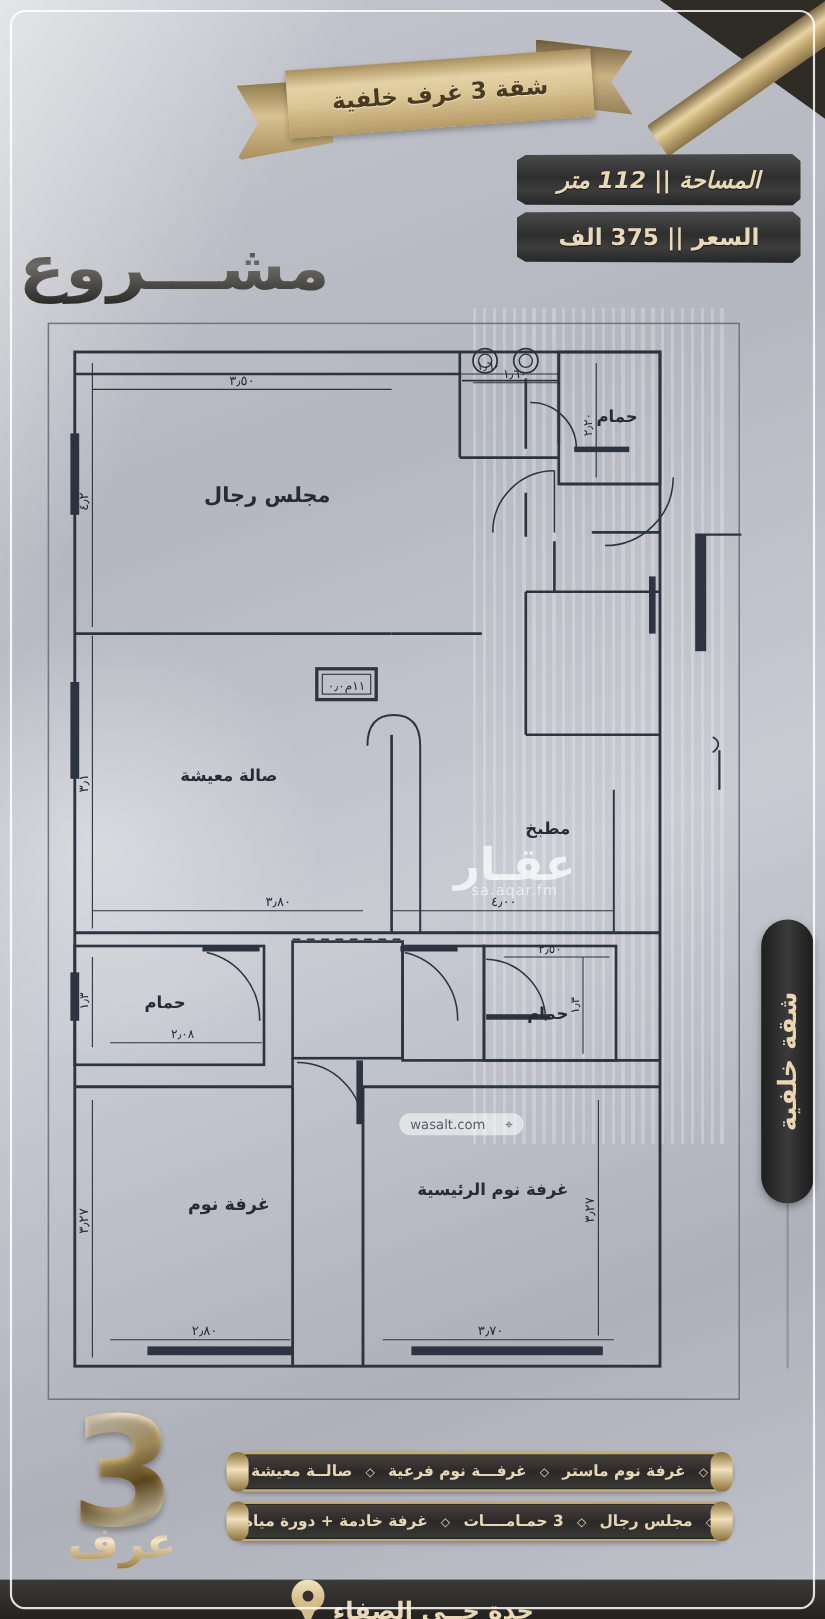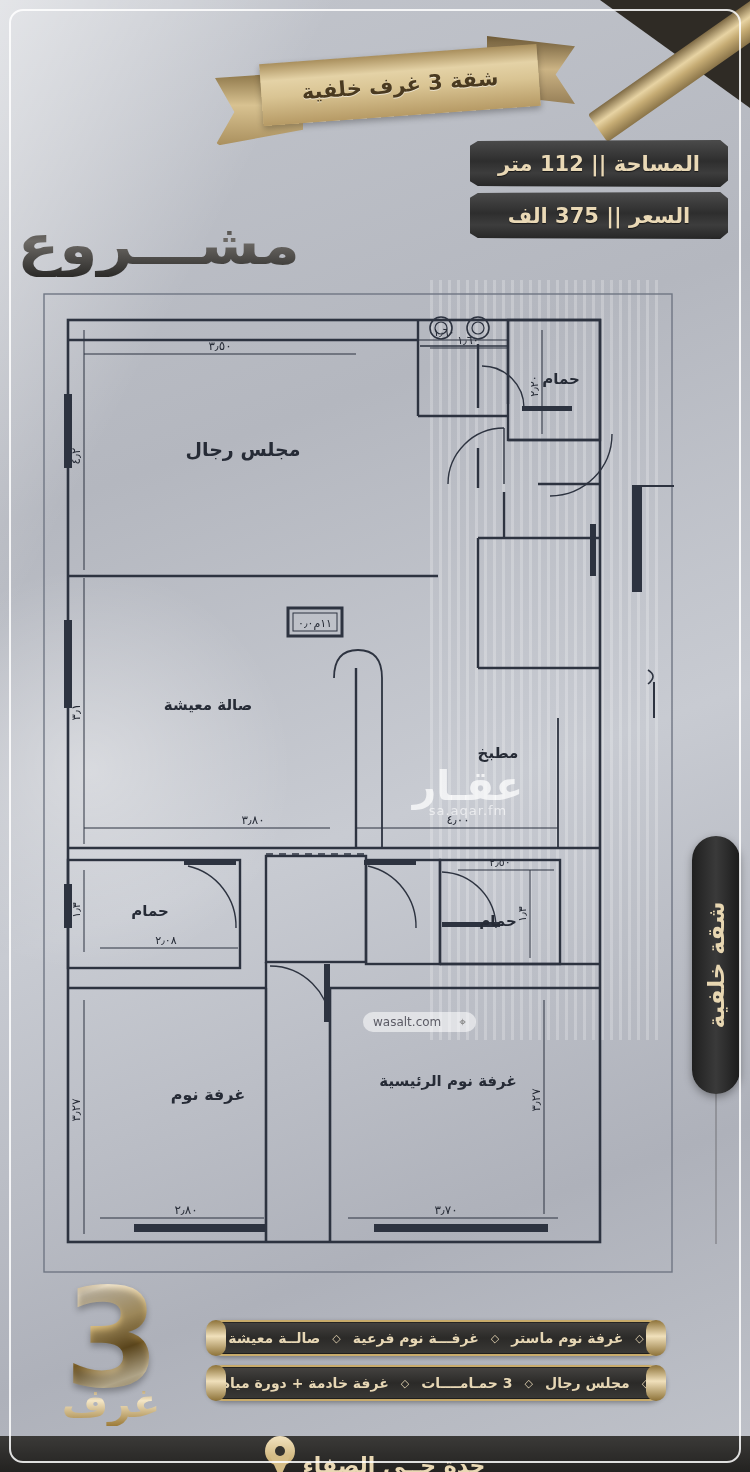--- a/index.html
+++ b/index.html
@@ -77,21 +77,21 @@
     position:absolute; right:22px; width:258px; height:47px;
     background:linear-gradient(180deg,#4b4b4b 0%,#2e2e2e 45%,#3d3d3d 70%,#262626 100%);
     display:flex; align-items:center; justify-content:center;
     box-shadow:0 3px 7px rgba(0,0,0,.35);
     clip-path:polygon(0% 12%,3% 2%,97% 0%,100% 14%,100% 86%,97% 100%,3% 98%,0% 88%);
   }
   .infobox span{
     font-size:21px; font-weight:bold; color:#ead9b6;
     text-shadow:0 1px 1px rgba(0,0,0,.6); white-space:nowrap;
   }
-  #area-box{ top:140px; }
+  #area-box{ top:140px;font-style:italic; }
   #price-box{ top:192px; }
 
   
   #proj{ position:absolute; left:30px; top:196px; width:430px; height:96px;
         display:flex; flex-direction:row-reverse; align-items:center; gap:0;}
   #proj-word{
     font-size:56px; font-weight:bold;
     background:linear-gradient(180deg,#33312f 0%,#6d6a66 45%,#2b2a28 100%);
     -webkit-background-clip:text; background-clip:text; color:transparent;
     transform:scaleX(1.1);

